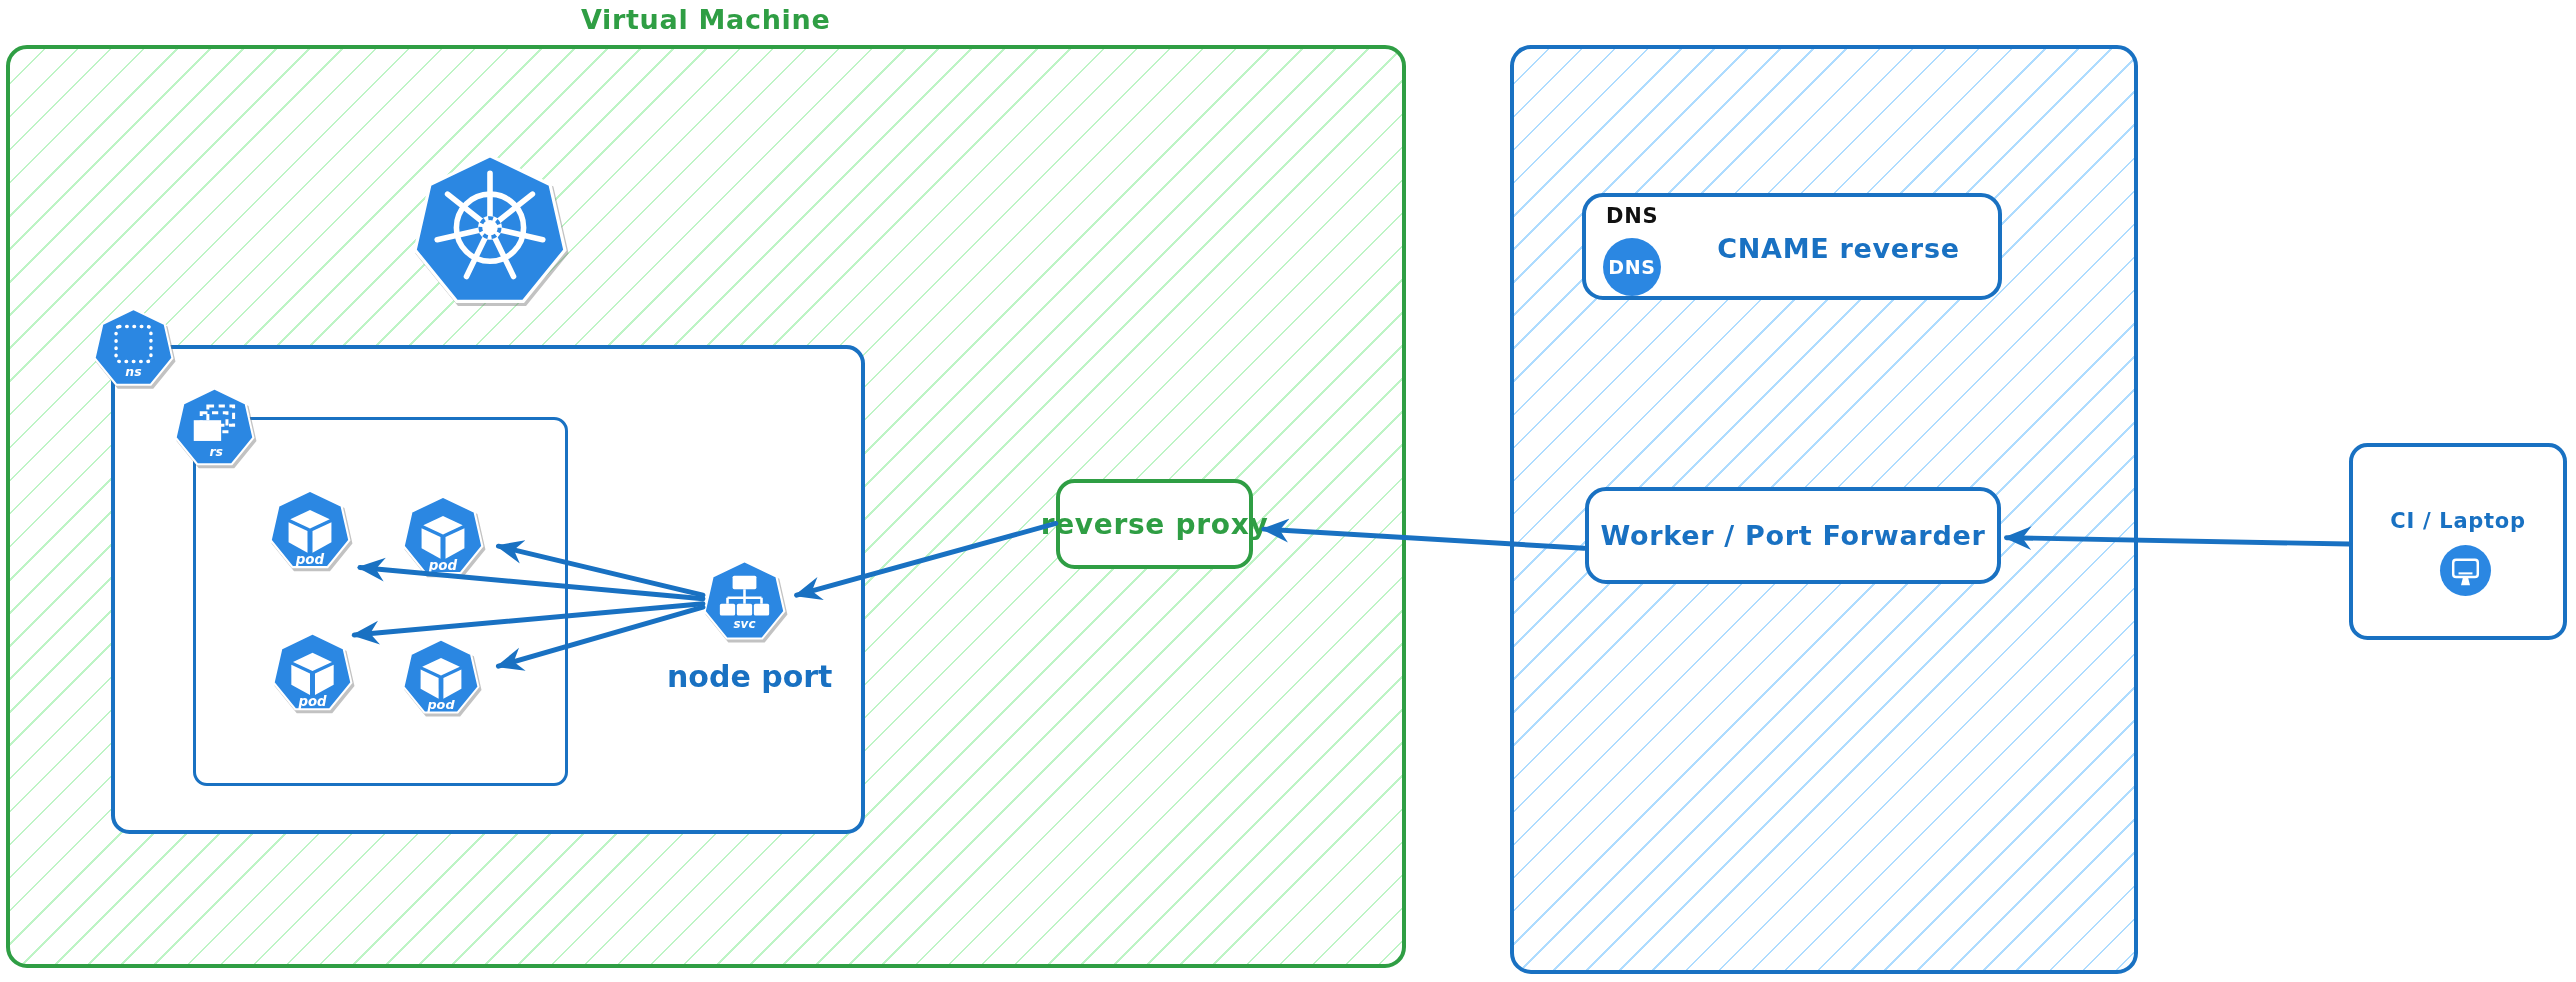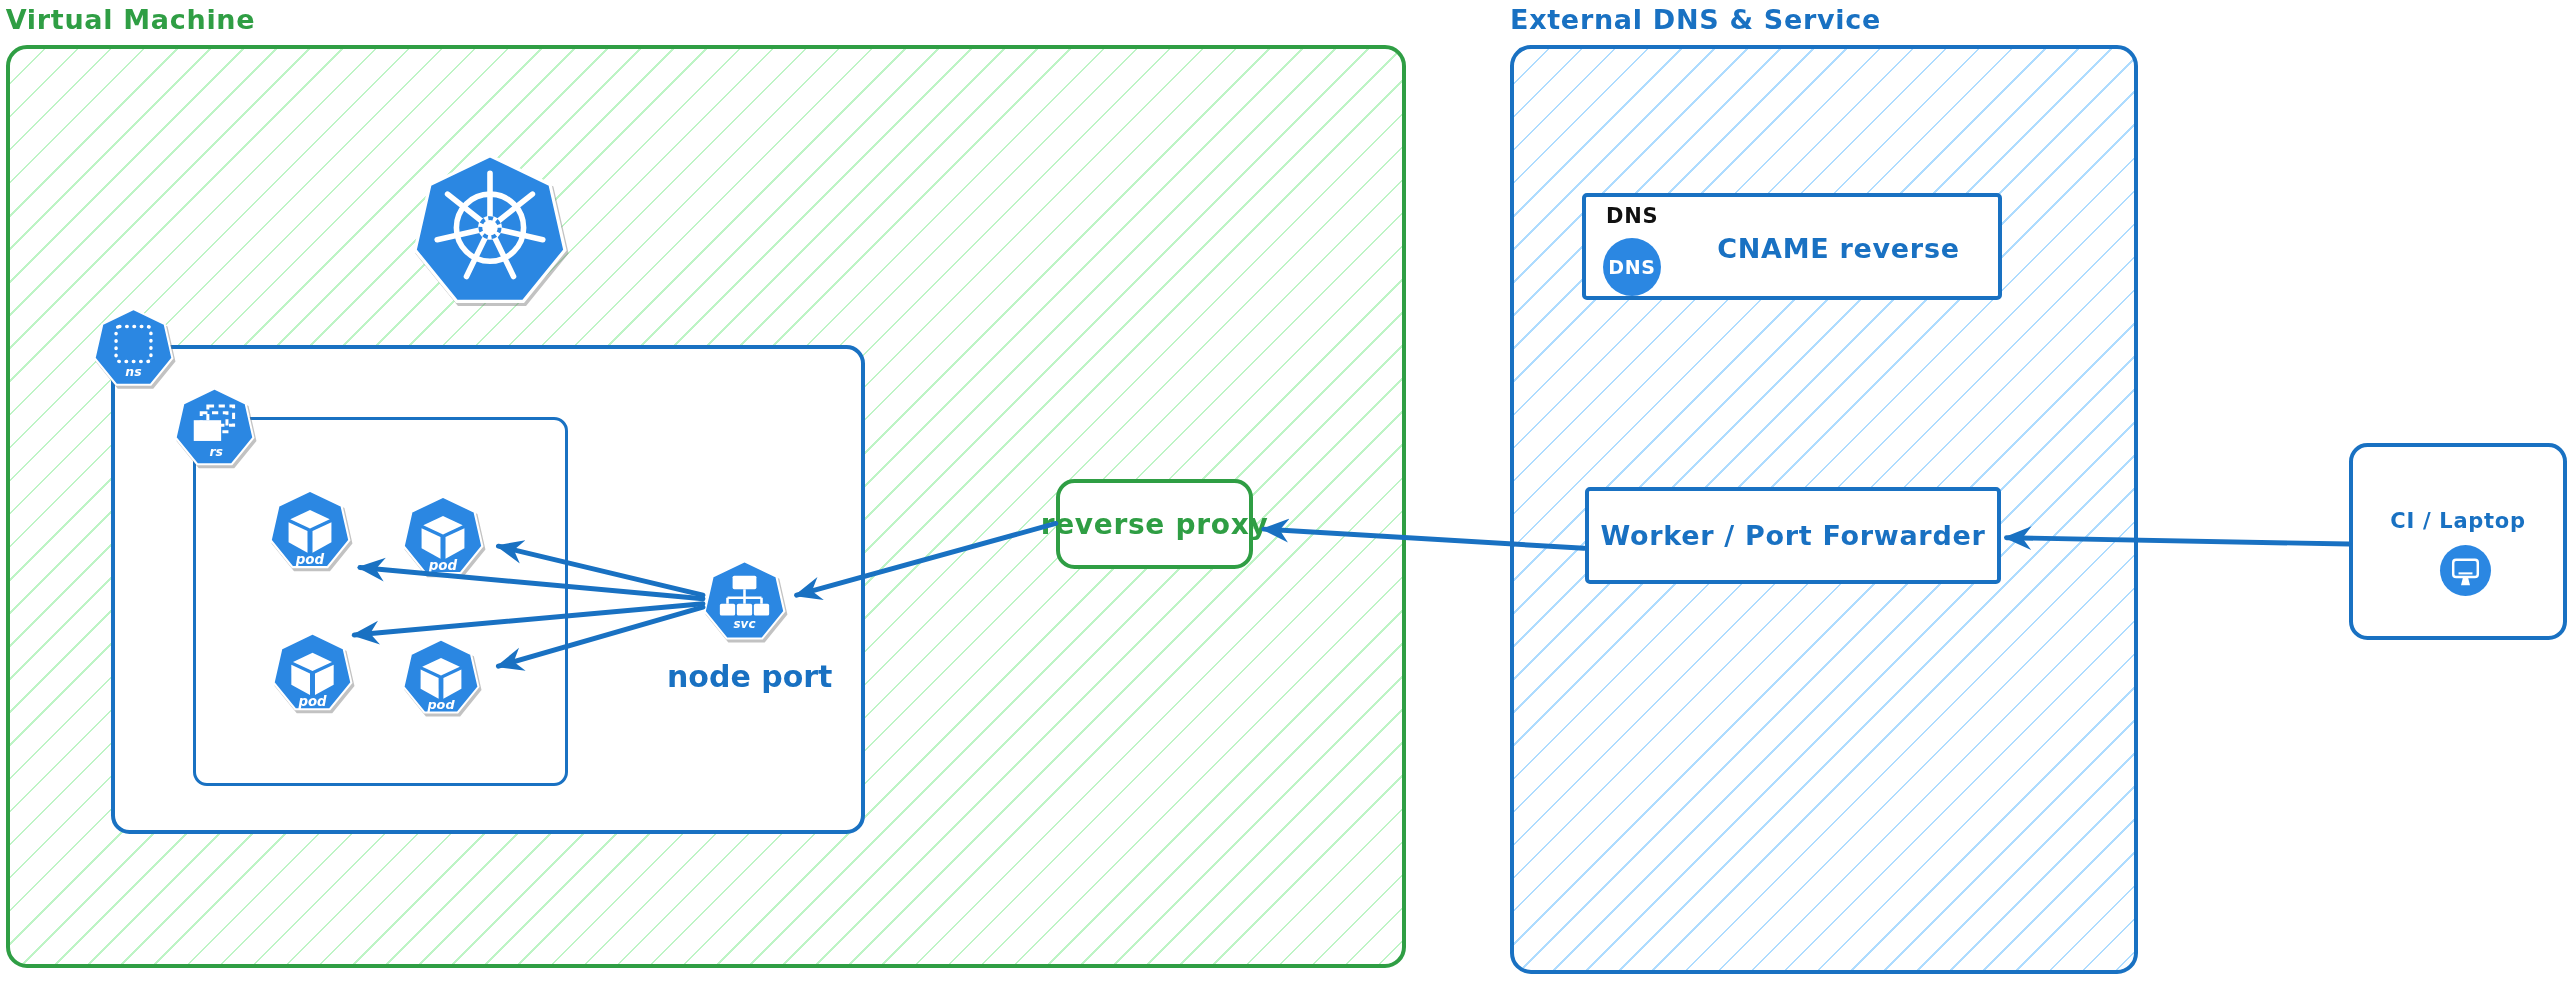--- a/index.html
+++ b/index.html
@@ -18,30 +18,30 @@
   .vm-group{
     left:5.7px;top:45px;width:1400px;height:923px;border:4.3px solid var(--green);
     background:repeating-linear-gradient(135deg,var(--green-hatch) 0 1.8px,transparent 1.8px 23.4px);
   }
   .ext-group{
     left:1510px;top:45px;width:628px;height:929px;border:4.3px solid var(--blue);
     background:repeating-linear-gradient(135deg,var(--blue-hatch) 0 1.8px,transparent 1.8px 23.4px);
   }
   .group-title{
     position:absolute;top:4.3px;font-size:27px;font-weight:600;letter-spacing:0.7px;
-    white-space:nowrap;
+    text-align:center;white-space:nowrap;
   }
   .vm-title{left:5.7px;width:1400px;color:var(--green);}
   .ext-title{left:1510px;width:628px;color:var(--blue);}
   .panel{position:absolute;background:#fff;box-sizing:border-box;}
   .ns-box{left:111px;top:345px;width:754px;height:489px;border:4.3px solid var(--blue);border-radius:18.5px;}
   .rs-box{left:193px;top:417px;width:375px;height:369px;border:3.6px solid var(--blue);border-radius:14px;}
   .card{
     position:absolute;background:#fff;box-sizing:border-box;border:4.3px solid var(--blue);
-    border-radius:5px;display:flex;align-items:center;justify-content:center;
+    border-radius:21px;display:flex;align-items:center;justify-content:center;
     color:var(--blue);font-size:27px;font-weight:600;letter-spacing:0.7px;white-space:nowrap;
   }
   .reverse-proxy-card{left:1056px;top:479px;width:197px;height:90px;border-color:var(--green);color:var(--green);font-size:28px;border-radius:18.5px;}
   .dns-card{left:1582px;top:193px;width:420px;height:107px;}
   .worker-card{left:1585px;top:487px;width:416px;height:97px;}
   .client-card{left:2349px;top:443px;width:218px;height:197px;border-radius:18.5px;}
   .dns-tag{position:absolute;left:20px;top:7px;font-size:21px;font-weight:600;color:#111;}
   .badge{
     position:absolute;border-radius:50%;background:var(--icon-blue);
     display:flex;align-items:center;justify-content:center;
@@ -60,21 +60,20 @@
 </style>
 </head>
 <body>
 
 <div class="canvas">
 
   <div class="group vm-group"></div>
   <div class="group-title vm-title">Virtual Machine</div>
 
   <div class="group ext-group"></div>
-  <div class="group-title ext-title">External DNS &amp; Service</div>
 
   <div class="panel ns-box"></div>
 
   <div class="panel rs-box"></div>
 
   <svg class="icon" style="left:410px;top:151px" width="160" height="163" viewBox="0 0 100 100">
     <polygon points="50,2 87.5,20 96.8,61 70.8,93 29.2,93 3.2,61 12.5,20" fill="var(--icon-blue)" stroke="#fff" stroke-width="2"></polygon>
     <circle cx="50" cy="47" r="21" fill="none" stroke="#fff" stroke-width="3.5"></circle>
     <path d="M50 47 L50 13 M50 47 L76.5 26 M50 47 L83 54.5 M50 47 L64.7 77.5 M50 47 L35.3 77.5 M50 47 L17 54.5 M50 47 L23.5 26" stroke="#fff" stroke-width="3.5" stroke-linecap="round" fill="none"></path>
     <circle cx="50" cy="47" r="7.5" fill="#fff"></circle>

